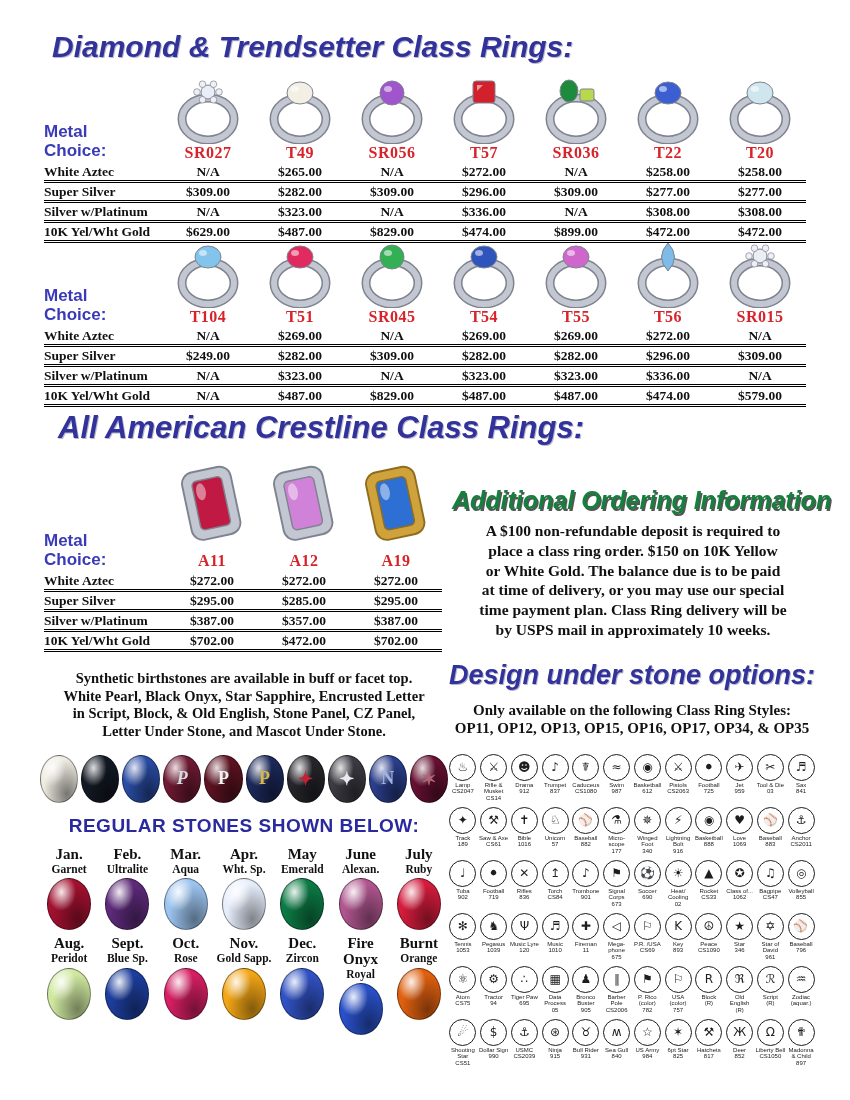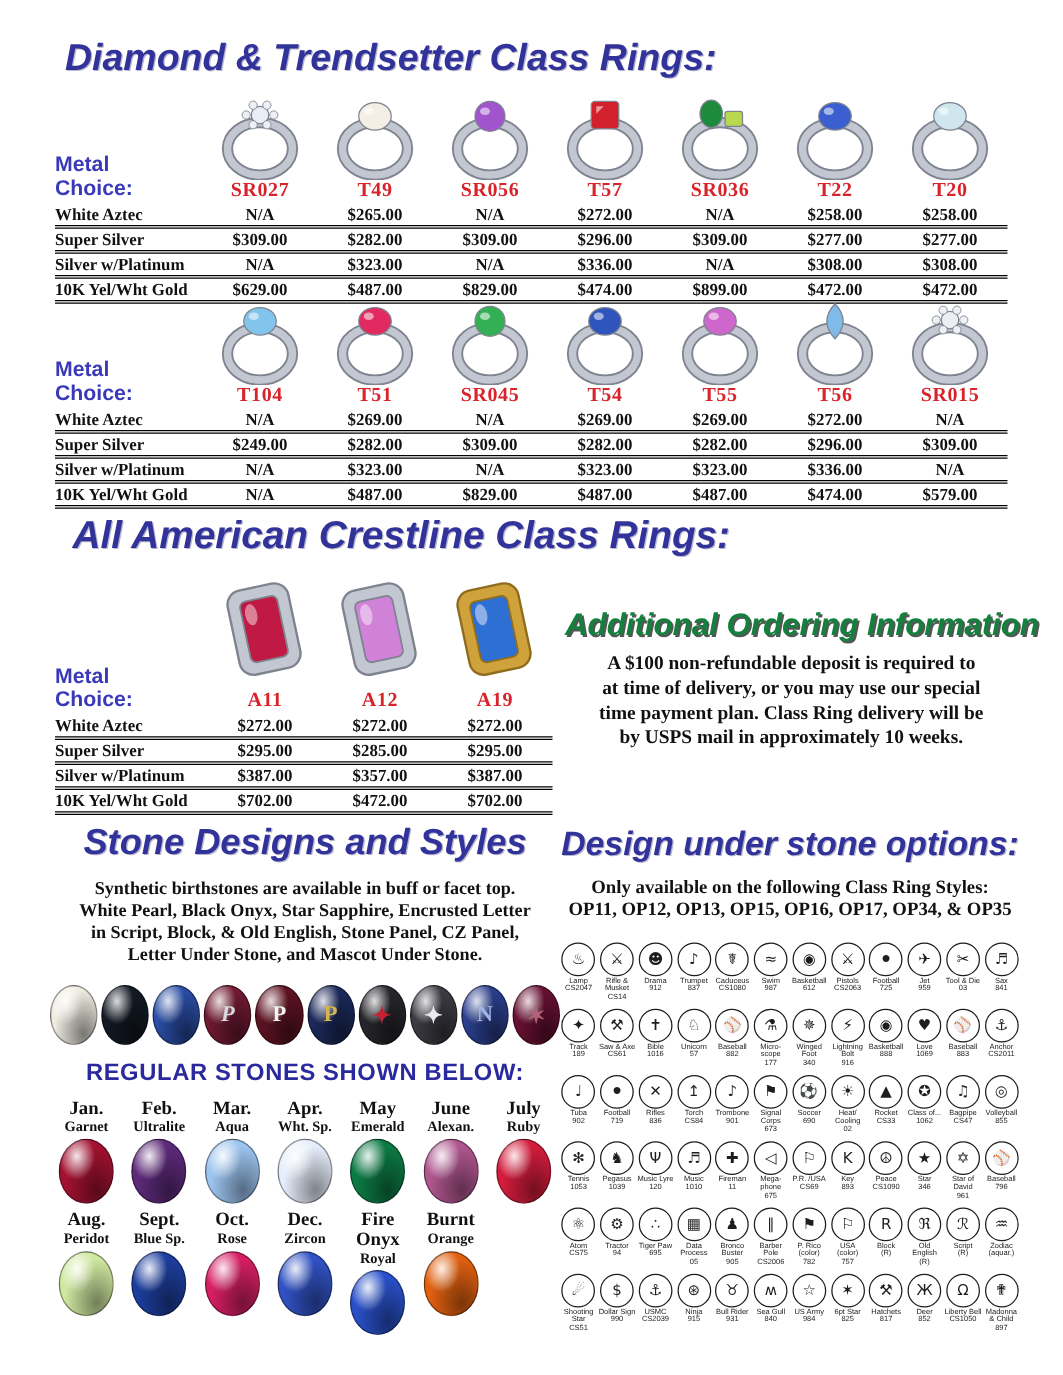--- a/index.html
+++ b/index.html
@@ -348,28 +348,29 @@
         <div class="price">$702.00</div>
         <div class="price">$472.00</div>
         <div class="price">$702.00</div>
       </div>
     </section>
 
   <aside class="abs" style="left:452px;top:486px;width:362px;">
     <div class="ord-title">Additional Ordering Information</div>
     <div id="ordLines" style="margin-top:6px;">
         <div class="ord-line">A $100 non-refundable deposit is required to</div>
+        <div class="ord-line">place a class ring order.  $150 on 10K Yellow</div>
+        <div class="ord-line">or White Gold.  The balance due is to be paid</div>
         <div class="ord-line">at time of delivery, or you may use our special</div>
         <div class="ord-line">time payment plan.  Class Ring delivery will be</div>
         <div class="ord-line">by USPS mail in approximately 10 weeks.</div>
       </div>
   </aside>
 
   <section class="abs" style="left:40px;top:658px;width:408px;">
-    <div class="blue-title" style="font-size:29px;text-align:center;white-space:nowrap;">Stone Designs and Styles</div>
     <div id="stonePara" style="margin-top:12px;">
         <div class="para-line">Synthetic birthstones are available in buff or facet top.</div>
         <div class="para-line">White Pearl, Black Onyx, Star Sapphire, Encrusted Letter</div>
         <div class="para-line">in Script, Block, &amp; Old English, Stone Panel, CZ Panel,</div>
         <div class="para-line">Letter Under Stone, and Mascot Under Stone.</div>
       </div>
     <div class="stone-strip" id="stoneStrip">
         <div class="stone" style="--c: #efece2;"></div>
         <div class="stone" style="--c: #131a24;"></div>
         <div class="stone" style="--c: #2a4da6;"></div>
@@ -441,20 +442,25 @@
           <div class="mname">Sept.</div>
           <div class="msub">Blue Sp.</div>
           <div class="gem" style="--c: #1d3e9e;"></div>
         </div>
         <div class="mcell">
           <div class="mname">Oct.</div>
           <div class="msub">Rose</div>
           <div class="gem" style="--c: #d61f63;"></div>
         </div>
         <div class="mcell">
+          <div class="mname">Nov.</div>
+          <div class="msub">Gold Sapp.</div>
+          <div class="gem" style="--c: #f2a515;"></div>
+        </div>
+        <div class="mcell">
           <div class="mname">Dec.</div>
           <div class="msub">Zircon</div>
           <div class="gem" style="--c: #3152c4;"></div>
         </div>
         <div class="mcell">
           <div class="mname">Fire Onyx</div>
           <div class="msub">Royal</div>
           <div class="gem" style="--c: #2950c8;"></div>
         </div>
         <div class="mcell">

